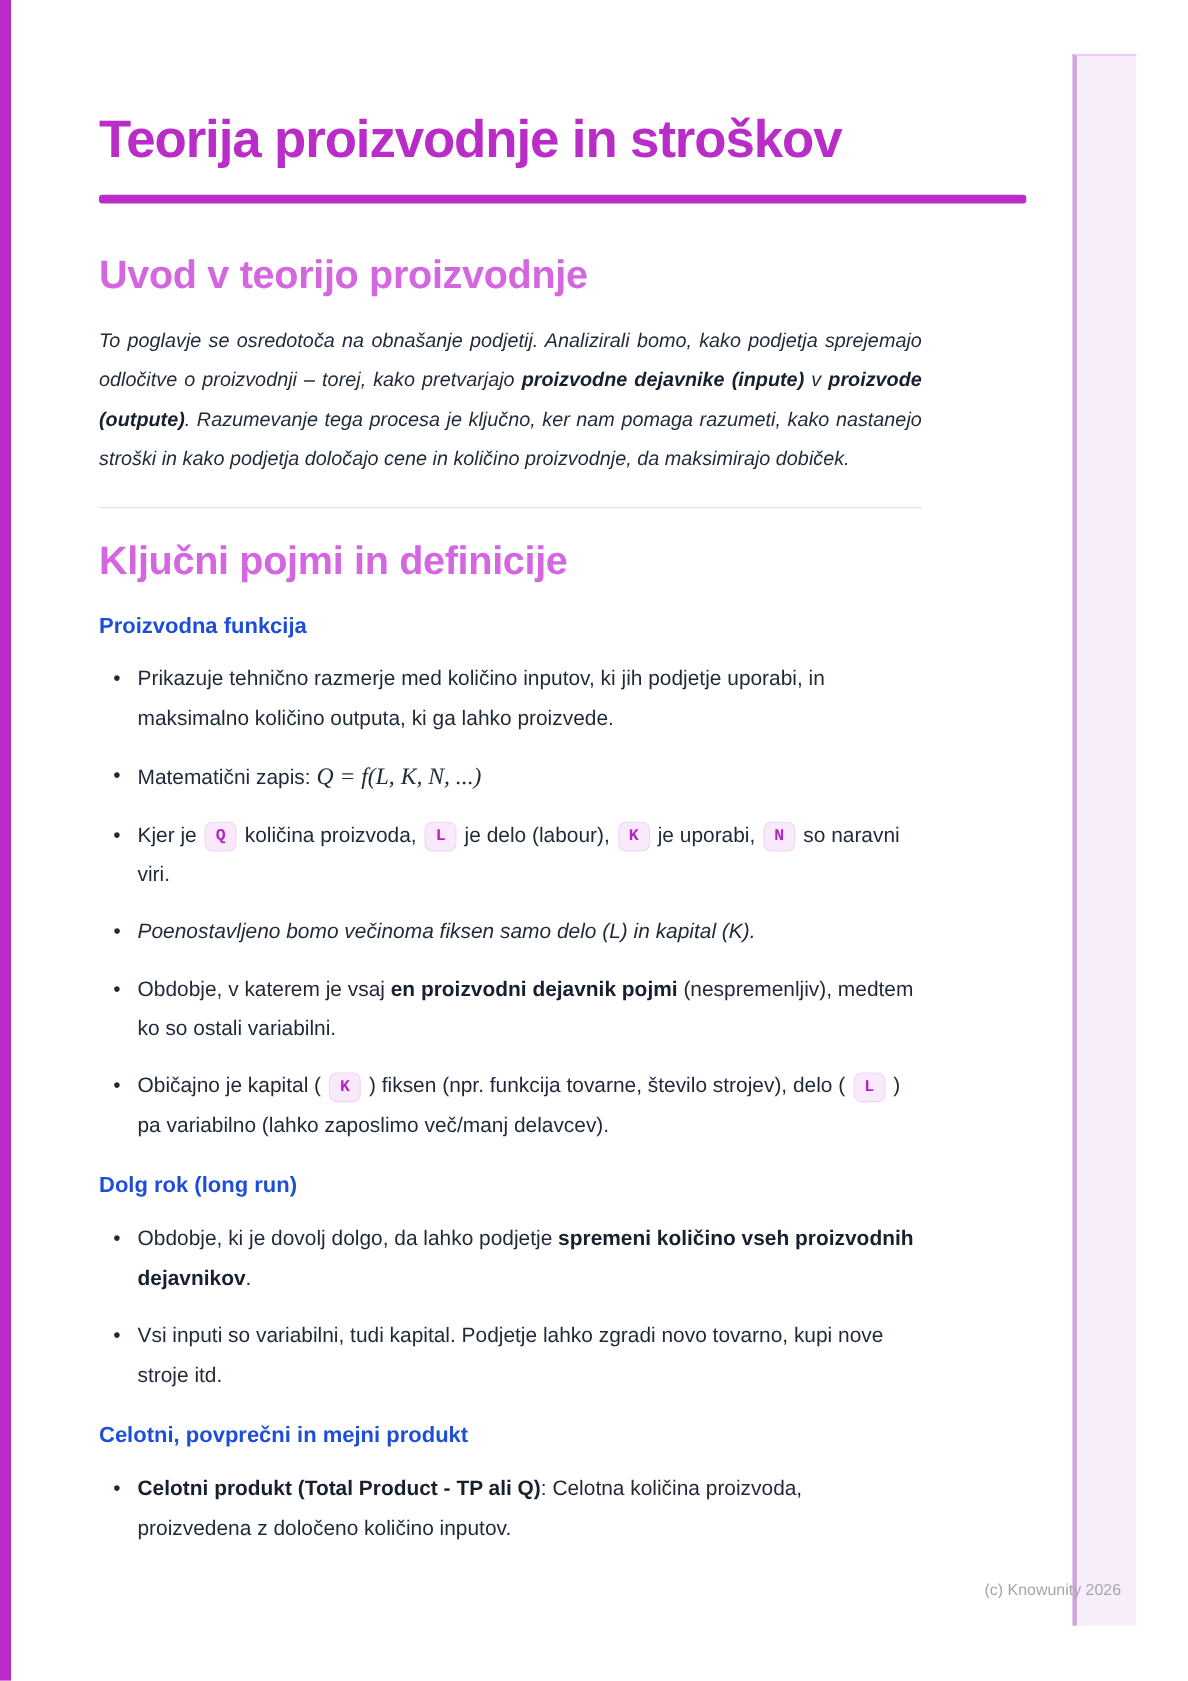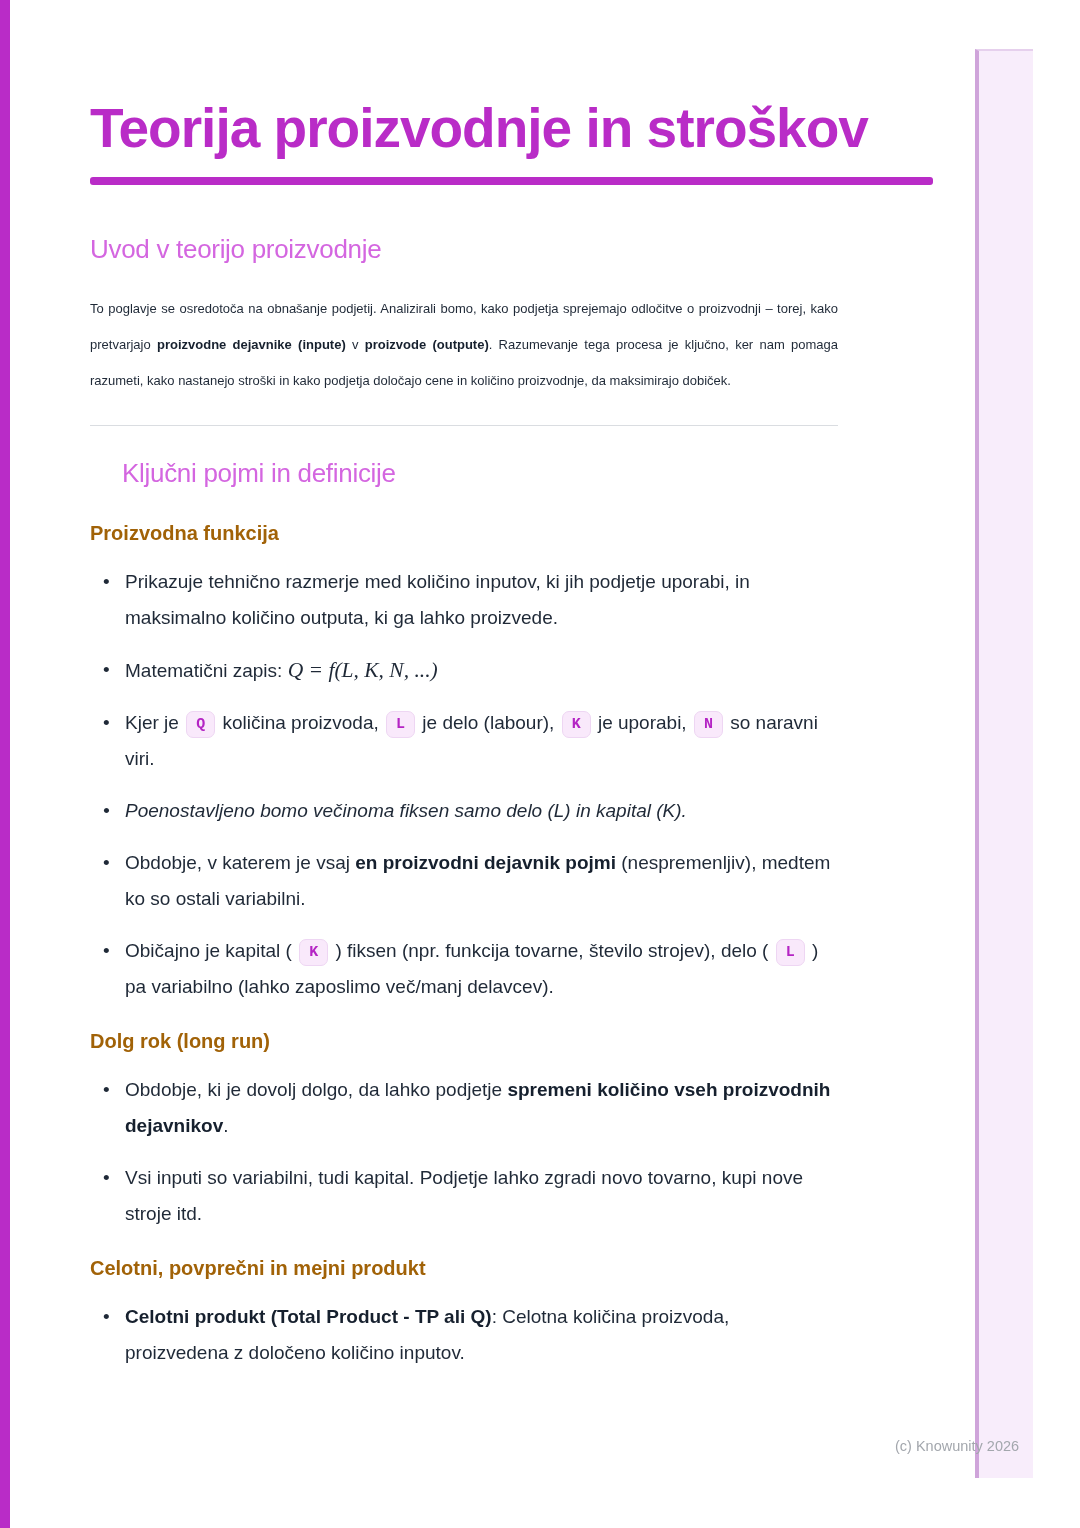--- a/index.html
+++ b/index.html
@@ -16,31 +16,31 @@
   }
   .left-stripe{position:absolute;left:0;top:0;width:10px;height:1528px;background:var(--accent);}
   .right-stripe{
     position:absolute;left:975px;top:49px;width:58px;height:1429px;
     background:var(--stripe-fill);
     border-left:4px solid var(--stripe-border);
     border-top:2px solid #e6d0ed;
   }
   .content{position:absolute;left:90px;top:0;width:848px;}
   h1{
-    margin:95px 0 0 0; font-size:55px; line-height:66px; font-weight:800;
+    margin:95px 0 0 0; font-size:48px; line-height:66px; font-weight:800;
     letter-spacing:-1px; color:var(--accent); white-space:nowrap;
   }
   .title-rule{margin-top:16px;width:843px;height:8px;border-radius:3px;background:var(--accent);}
   h2{
-    font-size:26px; line-height:35px; font-weight:400; color:var(--heading-pink);
+    font-size:36px; line-height:35px; font-weight:700; color:var(--heading-pink);
     margin:47px 0 24px 0; letter-spacing:-0.3px;
   }
-  h2.second{margin-top:30px; margin-bottom:30px;margin-left:32px;}
-  h3{font-size:20px; line-height:25px; font-weight:700; color:#a16207; margin:24px 0 18px 0;}
-  p.body{width:748px; margin:24px 0 0 0; font-size:13px; line-height:36px; text-align:justify;}
+  h2.second{margin-top:30px; margin-bottom:30px;}
+  h3{font-size:20px; line-height:25px; font-weight:700; color:#1d4ed8; margin:24px 0 18px 0;}
+  p.body{width:748px; margin:24px 0 0 0; font-size:18px; line-height:36px; text-align:justify;font-style:italic;}
   .divider{width:748px; margin:26px 0 0 0; border-top:1px solid var(--divider); height:0;}
   ul.bullets{list-style:none; margin:0; padding:0; width:748px;}
   ul.bullets li{
     position:relative; padding-left:35px; margin:16px 0 10px 0;
     font-size:19px; line-height:36px;
   }
   ul.bullets li:last-child{margin-bottom:0;}
   ul.bullets li::before{content:"\2022"; position:absolute; left:13px; top:0; color:var(--text);}
   li.italic, .it{font-style:italic;}
   strong{font-weight:700; color:#16202e;}

